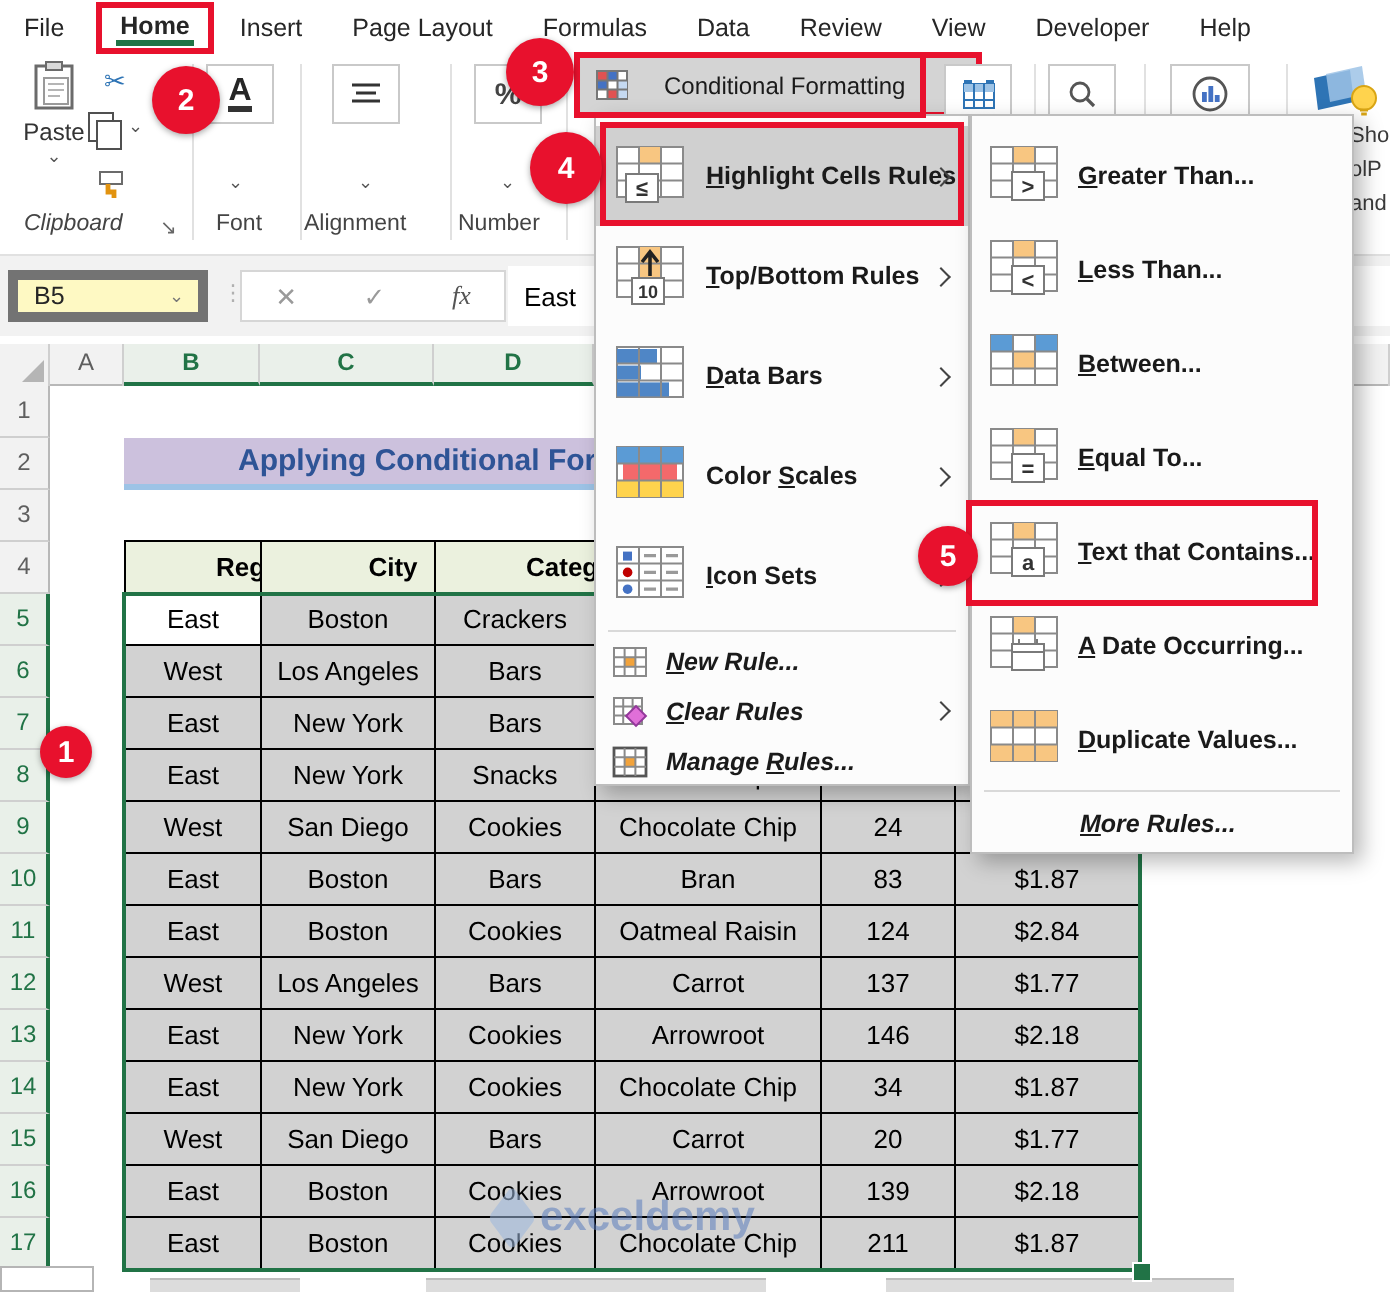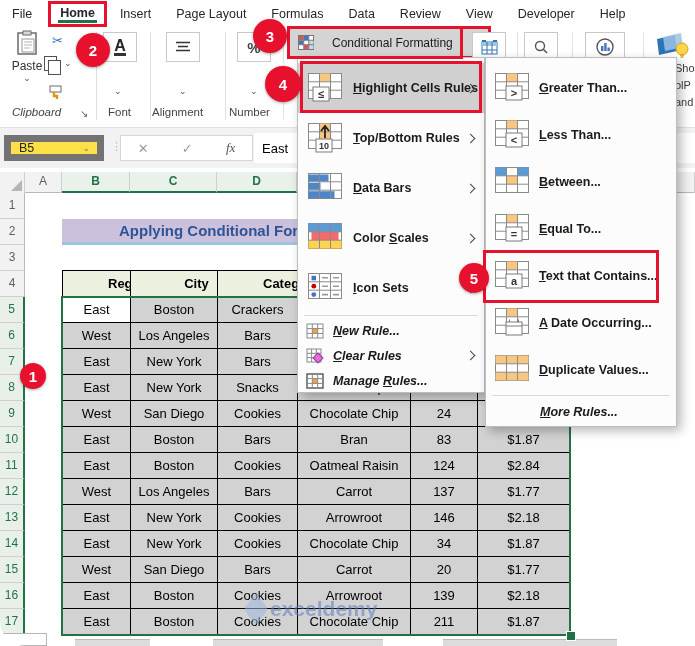--- a/index.html
+++ b/index.html
@@ -1,17 +1,17 @@
 <!DOCTYPE html>
 <html><head>
 <meta charset="utf-8">
 <style>
   html,body{margin:0;padding:0;}
   .screen{position:relative;width:695px;height:646px;background:#fff;overflow:hidden;
-          font-family:"Liberation Sans",sans-serif;color:#262626;border-radius:25px;}
+          font-family:"Liberation Sans",sans-serif;color:#262626;}
   
   .menubar{position:absolute;left:0;top:0;width:695px;height:28px;display:flex;align-items:center;
            padding-left:12px;gap:25px;font-size:12.5px;background:#fff;box-sizing:border-box;}
   .mtab{white-space:nowrap;cursor:default;}
   .mtab.home{position:relative;border:3px solid #e8112d;padding:2px 9px 4px 9px;font-weight:bold;margin:0 -12px 0 -9px;}
   .home-underline{position:absolute;left:7px;right:7px;bottom:1px;height:3px;background:#217346;}
   
   .ribbon{position:absolute;left:0;top:28px;width:695px;height:100px;background:#fff;border-bottom:1px solid #e1e1e1;box-sizing:border-box;}
   .vsep{position:absolute;top:4px;width:1px;height:88px;background:#e1e1e1;}
   .vsep.short{height:30px;}
@@ -23,21 +23,21 @@
   .grp-chev{position:absolute;top:58px;font-size:9px;color:#555;}
   .launcher{position:absolute;font-size:10px;color:#666;}
   .icobox{position:absolute;top:4px;width:34px;height:30px;border:1px solid #c9c9c9;background:#fff;
           display:flex;align-items:center;justify-content:center;box-sizing:border-box;}
   .cf-btn{position:absolute;left:287px;top:-2px;height:33px;border:3px solid #e8112d;background:#d4d4d4;
           display:flex;align-items:center;gap:18px;padding:0 8px;font-size:12px;color:#1a1a1a;box-sizing:border-box;}
   .cf-btn .chev{font-size:9px;color:#333;margin-left:2px;}
   .rfrag{position:absolute;left:675px;top:32px;width:20px;font-size:11px;color:#3b3b3b;line-height:17px;overflow:hidden;}
   
   .fbar{position:absolute;left:0;top:128px;width:695px;height:40px;background:#f2f2f2;box-sizing:border-box;}
-  .namebox{position:absolute;left:4px;top:7px;width:100px;height:26px;background:#fde047;border:7px solid #737373;
+  .namebox{position:absolute;left:4px;top:7px;width:100px;height:26px;background:#fef9c3;border:5px solid #737373;
            box-sizing:border-box;display:flex;align-items:center;font-size:12.5px;padding-left:8px;}
   .namebox .chev{position:absolute;right:7px;font-size:9px;color:#777;}
   .fdots{position:absolute;left:111px;top:12px;color:#b0b0b0;font-size:11px;letter-spacing:0;}
   .fbtns{position:absolute;left:120px;top:7px;width:133px;height:26px;background:#fff;border:1px solid #d6d6d6;
          box-sizing:border-box;display:flex;align-items:center;justify-content:space-around;color:#9a9a9a;font-size:13px;}
   .fx{font-family:"Liberation Serif",serif;font-style:italic;color:#555;}
   .finput{position:absolute;left:254px;top:5px;width:441px;height:30px;background:#fff;font-size:13px;color:#000;
           display:flex;align-items:center;padding-left:8px;box-sizing:border-box;}
   
   .colband{position:absolute;left:0;top:172px;width:695px;height:21px;background:#f2f2f2;display:flex;

